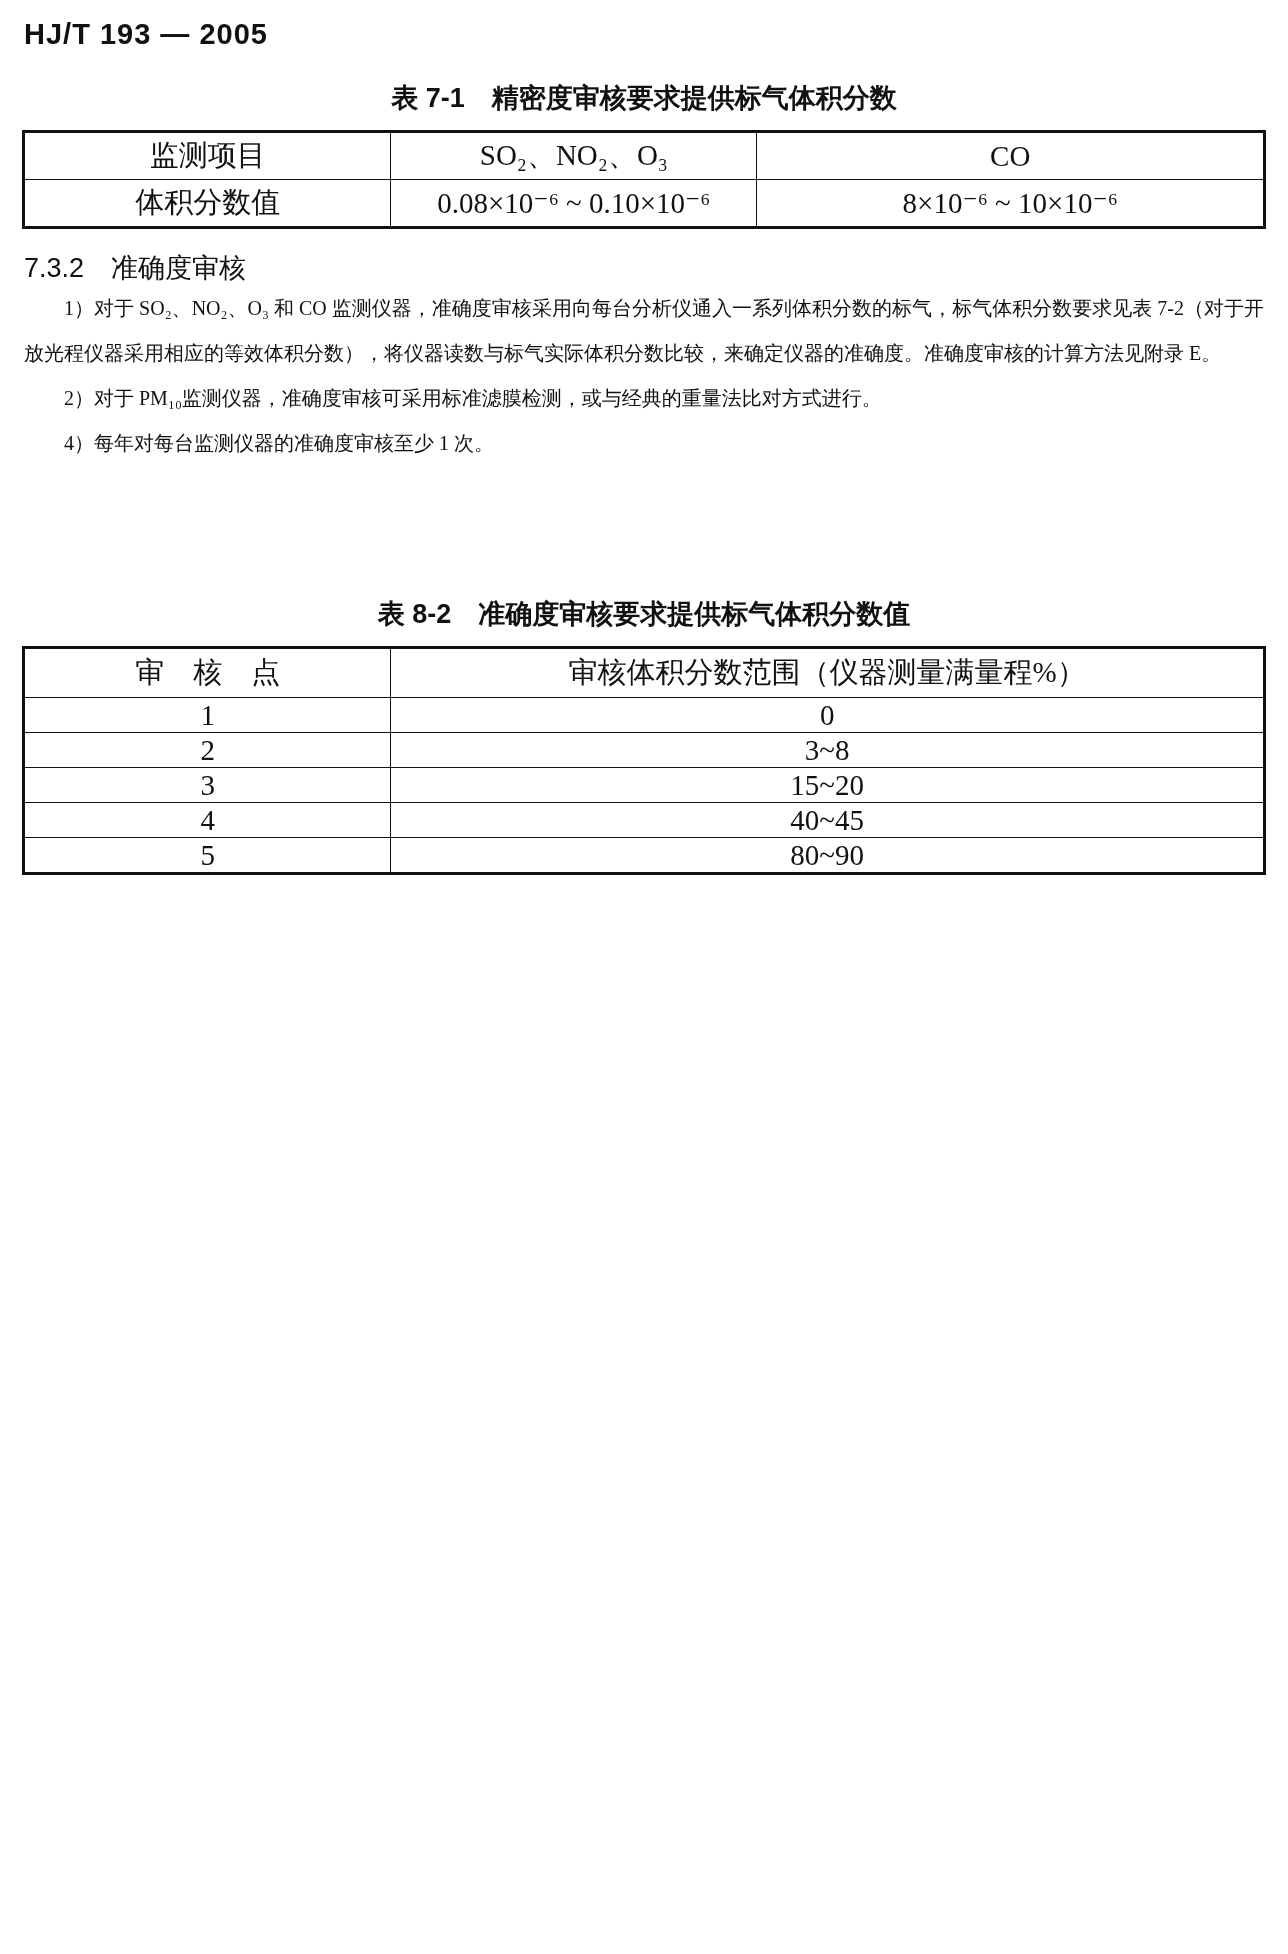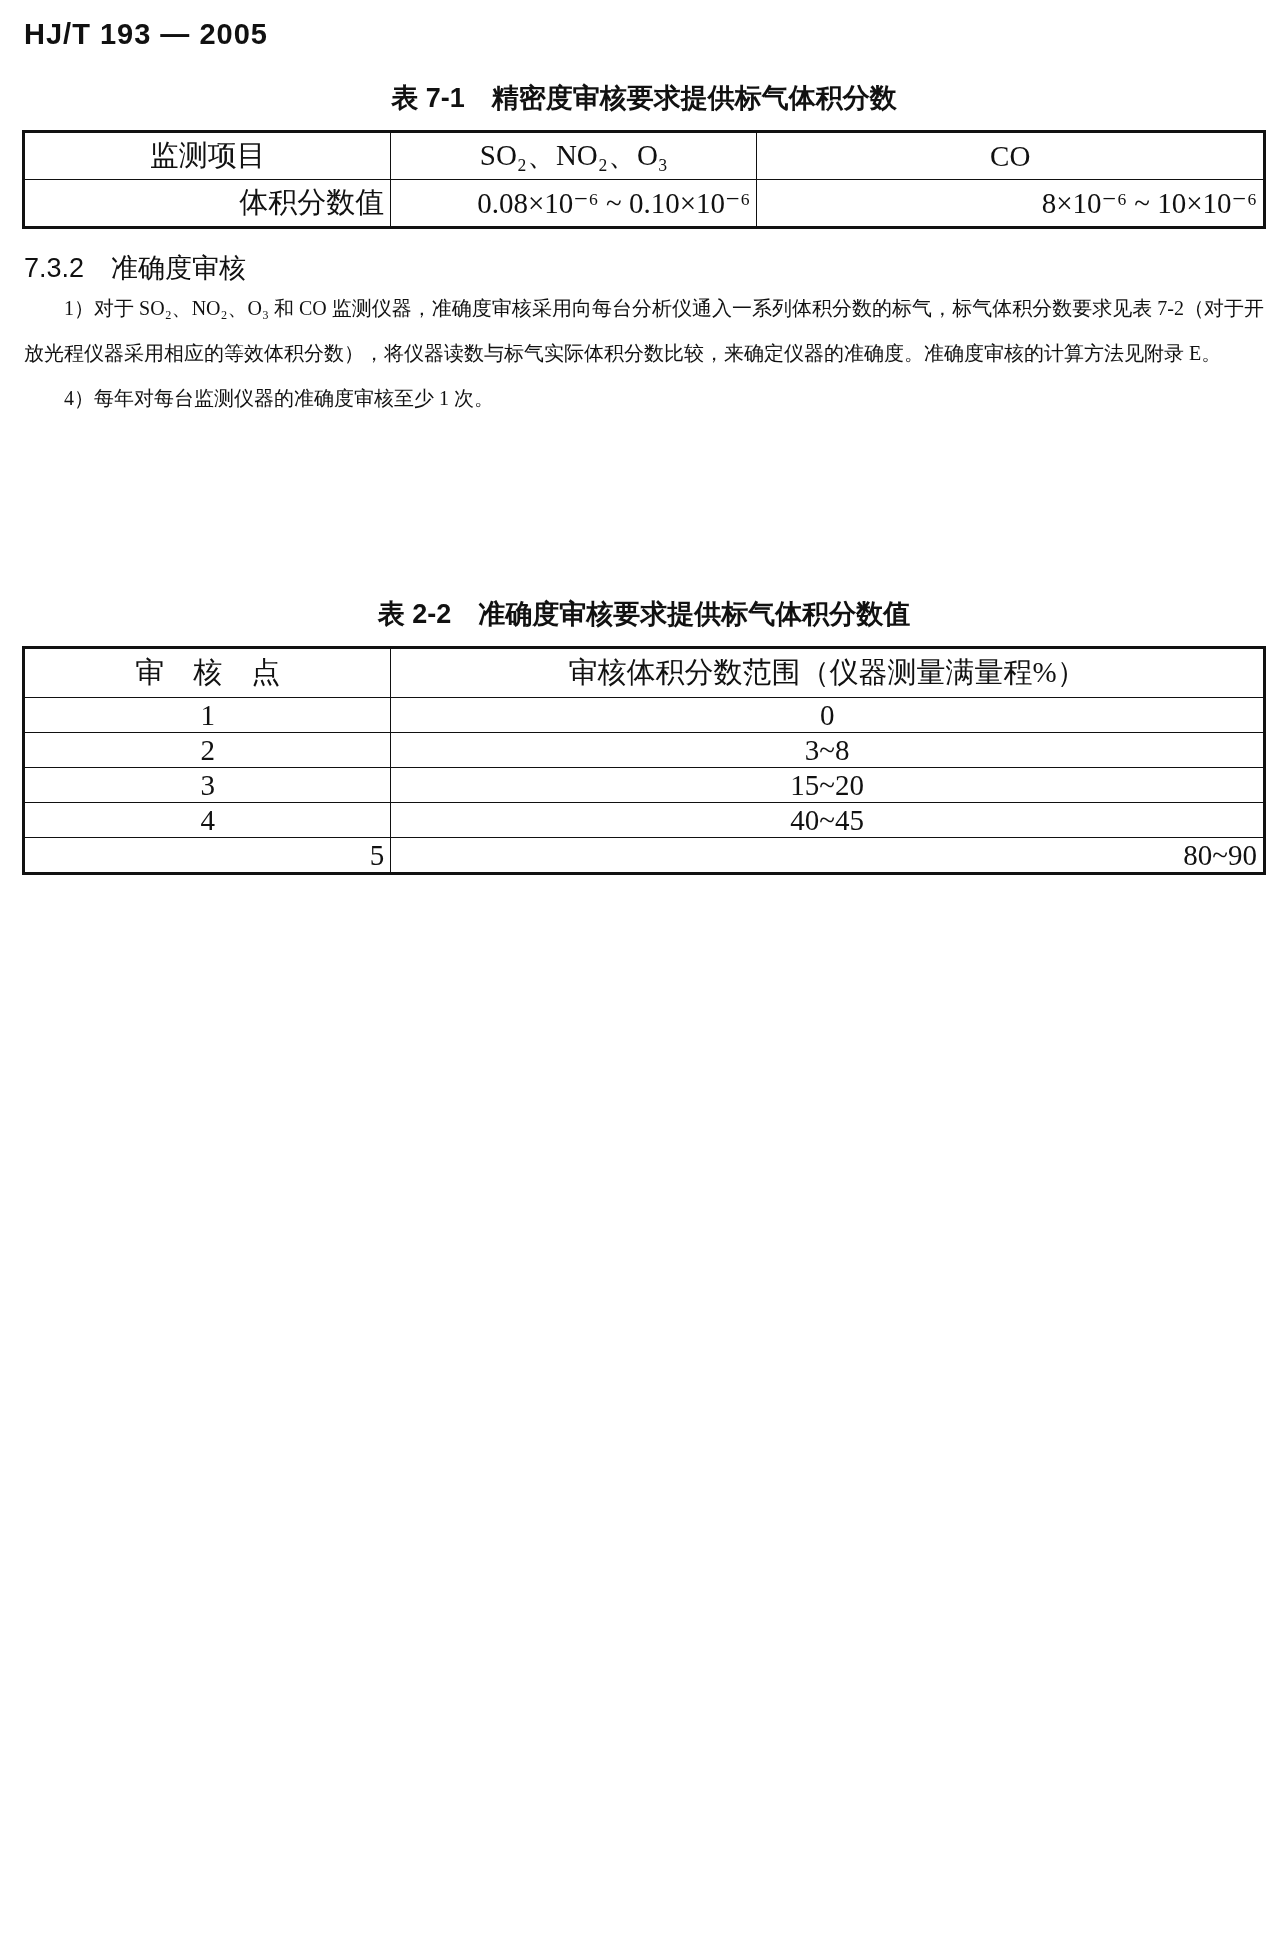--- a/index.html
+++ b/index.html
@@ -55,21 +55,21 @@
     padding: 0 6px;
   }
   .table-1 { top: 130px; }
   .table-1 td { height: 46px; }
   .table-2 { top: 646px; }
   .table-2 td.hdr { height: 48px; }
   .table-2 td { height: 34px; }
   
   table.doc-table { border: 3px solid #111111; }
   table.doc-table tr:first-child td { border-top: 3px solid #111111; }
-  table.doc-table tr:last-child td { border-bottom: 3px solid #111111; text-align: right; }
+  table.doc-table tr:last-child td { border-bottom: 3px solid #111111; }
   table.doc-table td:first-child { border-left: 3px solid #111111; }
   table.doc-table td:last-child { border-right: 3px solid #111111; }
 
   .section-heading {
     position: absolute;
     left: 24px;
     top: 250px;
     font-family: "Liberation Sans", "DejaVu Sans", sans-serif;
     font-size: 27px;
     color: #111111;
@@ -121,24 +121,25 @@
       <td>0.08×10⁻⁶ ~ 0.10×10⁻⁶</td>
       <td>8×10⁻⁶ ~ 10×10⁻⁶</td>
     </tr>
   </tbody>
     </table>
 
   <div class="section-heading">7.3.2　准确度审核</div>
 
   <div class="body-text">
     <p>1）对于 SO₂、NO₂、O₃ 和 CO 监测仪器，准确度审核采用向每台分析仪通入一系列体积分数的标气，标气体积分数要求见表 7-2（对于开放光程仪器采用相应的等效体积分数），将仪器读数与标气实际体积分数比较，来确定仪器的准确度。准确度审核的计算方法见附录 E。</p>
+    <p>2）对于 PM₁₀监测仪器，准确度审核可采用标准滤膜检测，或与经典的重量法比对方式进行。</p>
     <p>4）每年对每台监测仪器的准确度审核至少 1 次。</p>
   </div>
 
-  <div class="table-caption caption-2">表 2-2　准确度审核要求提供标气体积分数值</div>
+  <div class="table-caption caption-2">表 8-2　准确度审核要求提供标气体积分数值</div>
 
   <table class="doc-table table-2">
     <colgroup>
       <col style="width:29.6%">
       <col style="width:70.4%">
     </colgroup>
     <tbody>
         <tr>
       <td class="hdr">审　核　点</td>
       <td class="hdr">审核体积分数范围（仪器测量满量程%）</td>

